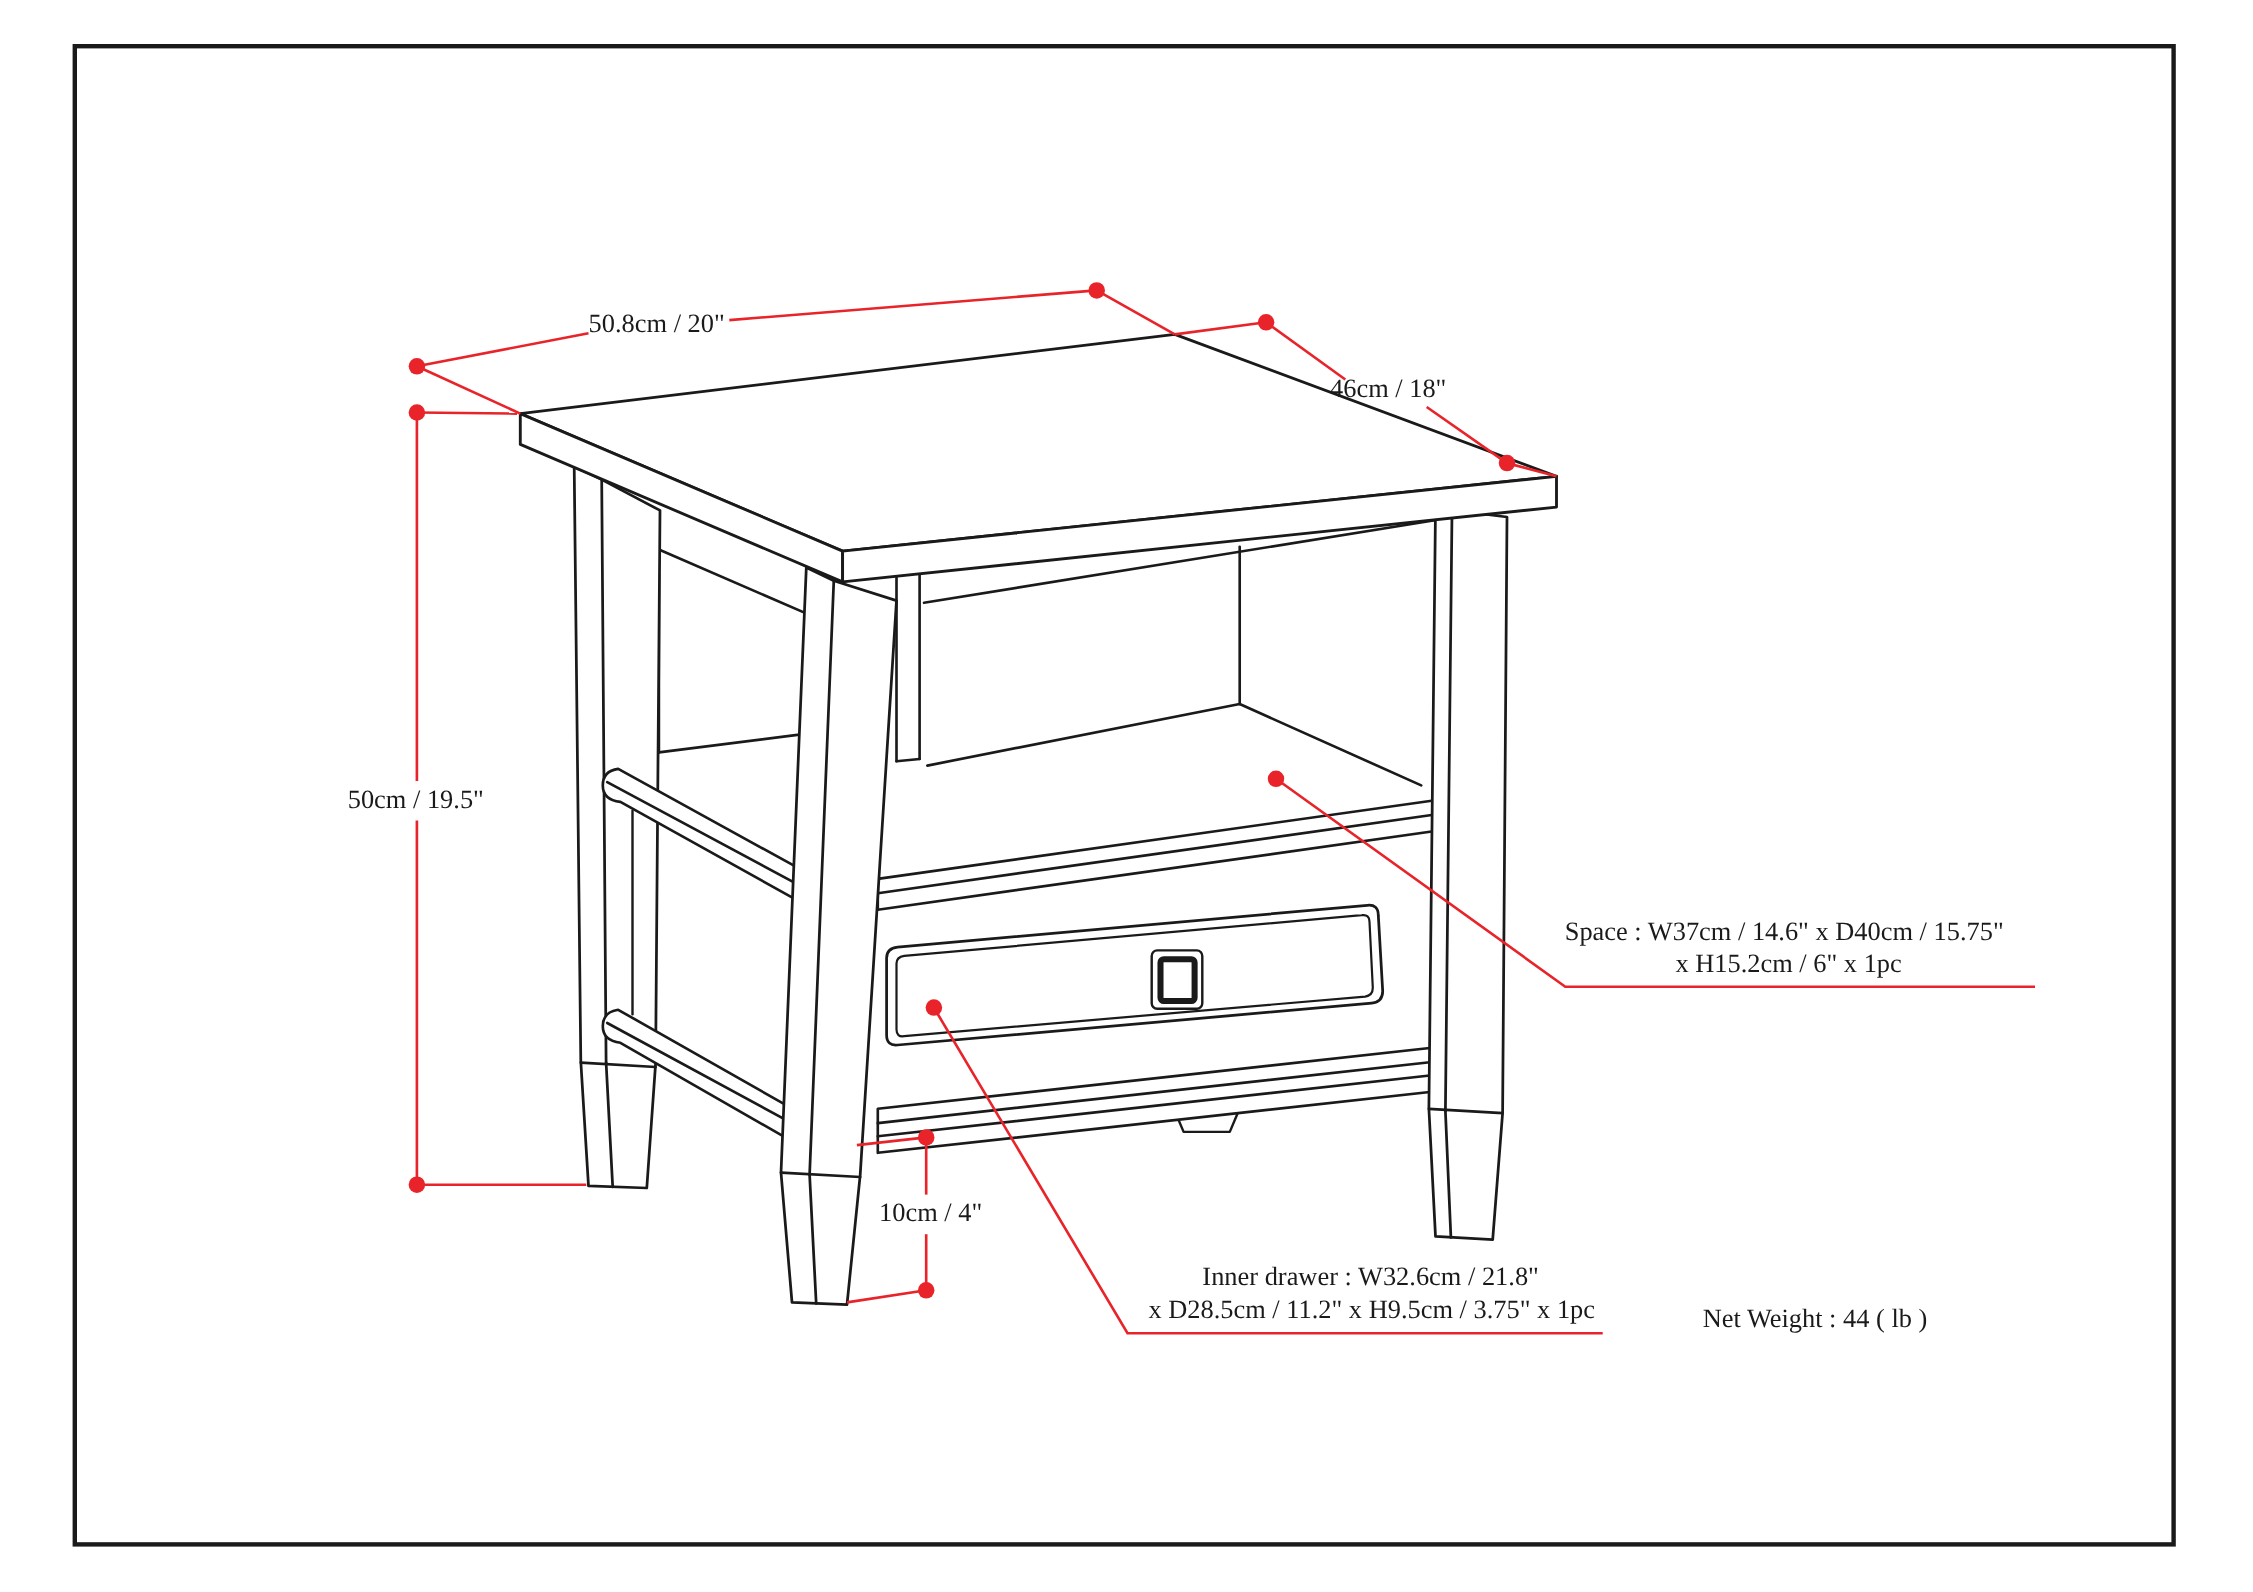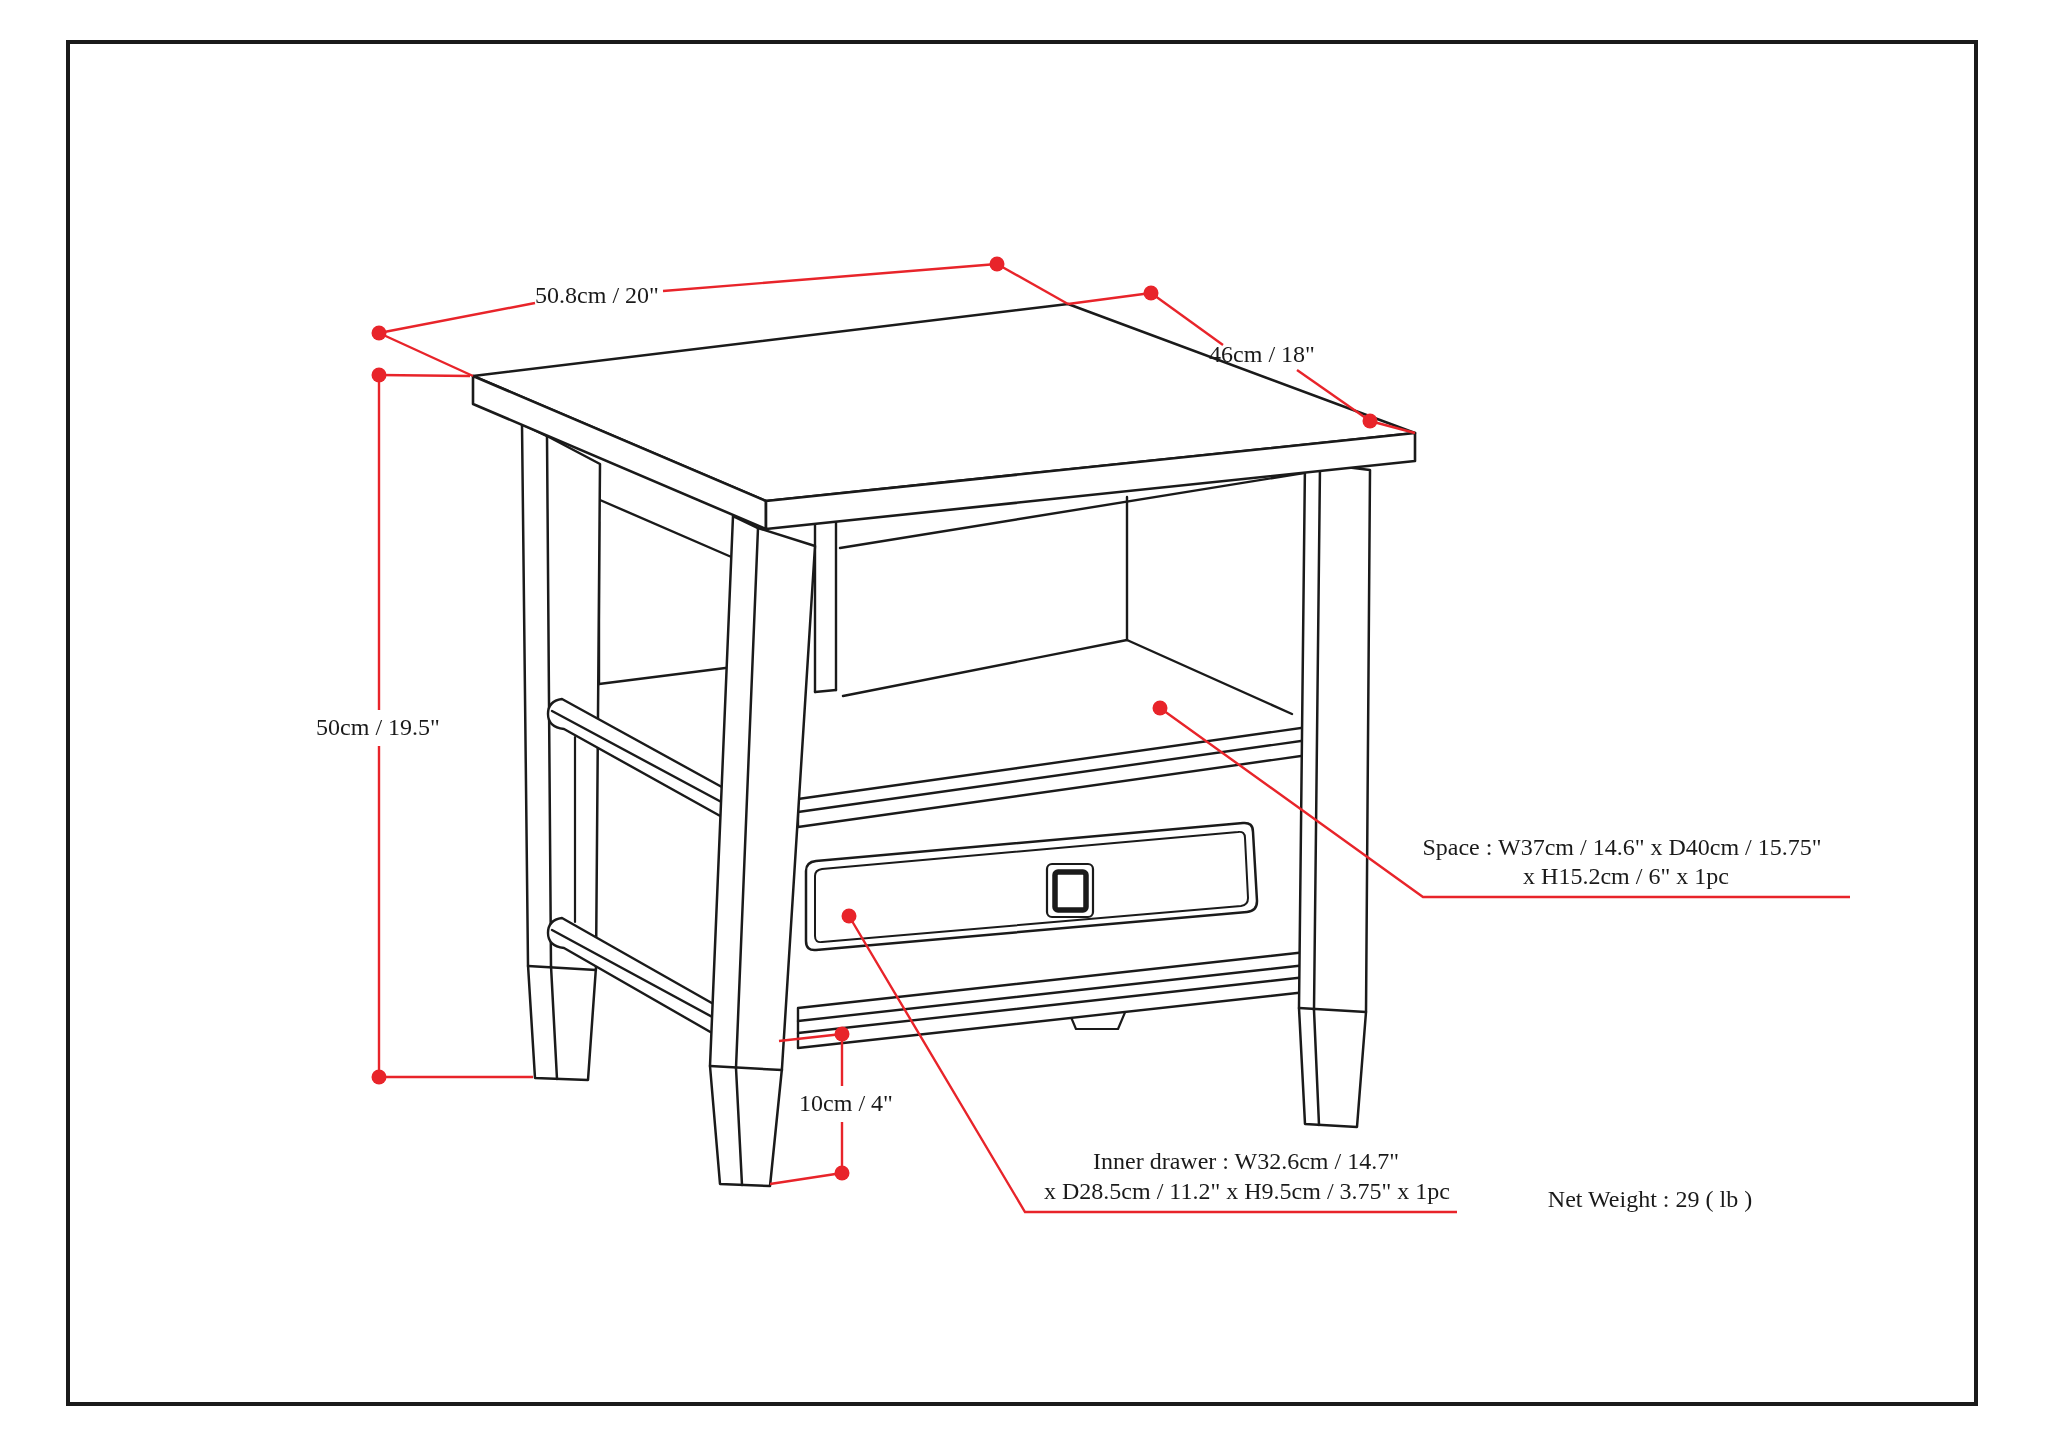--- a/index.html
+++ b/index.html
@@ -164,17 +164,17 @@
     </g>
   </svg>
 
   <div class="lbl" style="left:597px;top:296px;">50.8cm / 20"</div>
   <div class="lbl" style="left:1262px;top:355px;">46cm / 18"</div>
   <div class="lbl" style="left:378px;top:728px;">50cm / 19.5"</div>
   <div class="lbl" style="left:846px;top:1104px;">10cm / 4"</div>
 
   <div class="lbl" style="left:1622px;top:848px;">Space : W37cm / 14.6" x D40cm / 15.75"</div>
   <div class="lbl" style="left:1626px;top:877px;">x H15.2cm / 6" x 1pc</div>
-  <div class="lbl" style="left:1246px;top:1162px;">Inner drawer : W32.6cm / 14.7"</div>
+  <div class="lbl" style="left:1246px;top:1162px;">Inner drawer : W32.6cm / 21.8"</div>
   <div class="lbl" style="left:1247px;top:1192px;">x D28.5cm / 11.2" x H9.5cm / 3.75" x 1pc</div>
-  <div class="lbl" style="left:1650px;top:1200px;">Net Weight : 29 ( lb )</div>
+  <div class="lbl" style="left:1650px;top:1200px;">Net Weight : 44 ( lb )</div>
 
 </div>
 
 </body></html>

